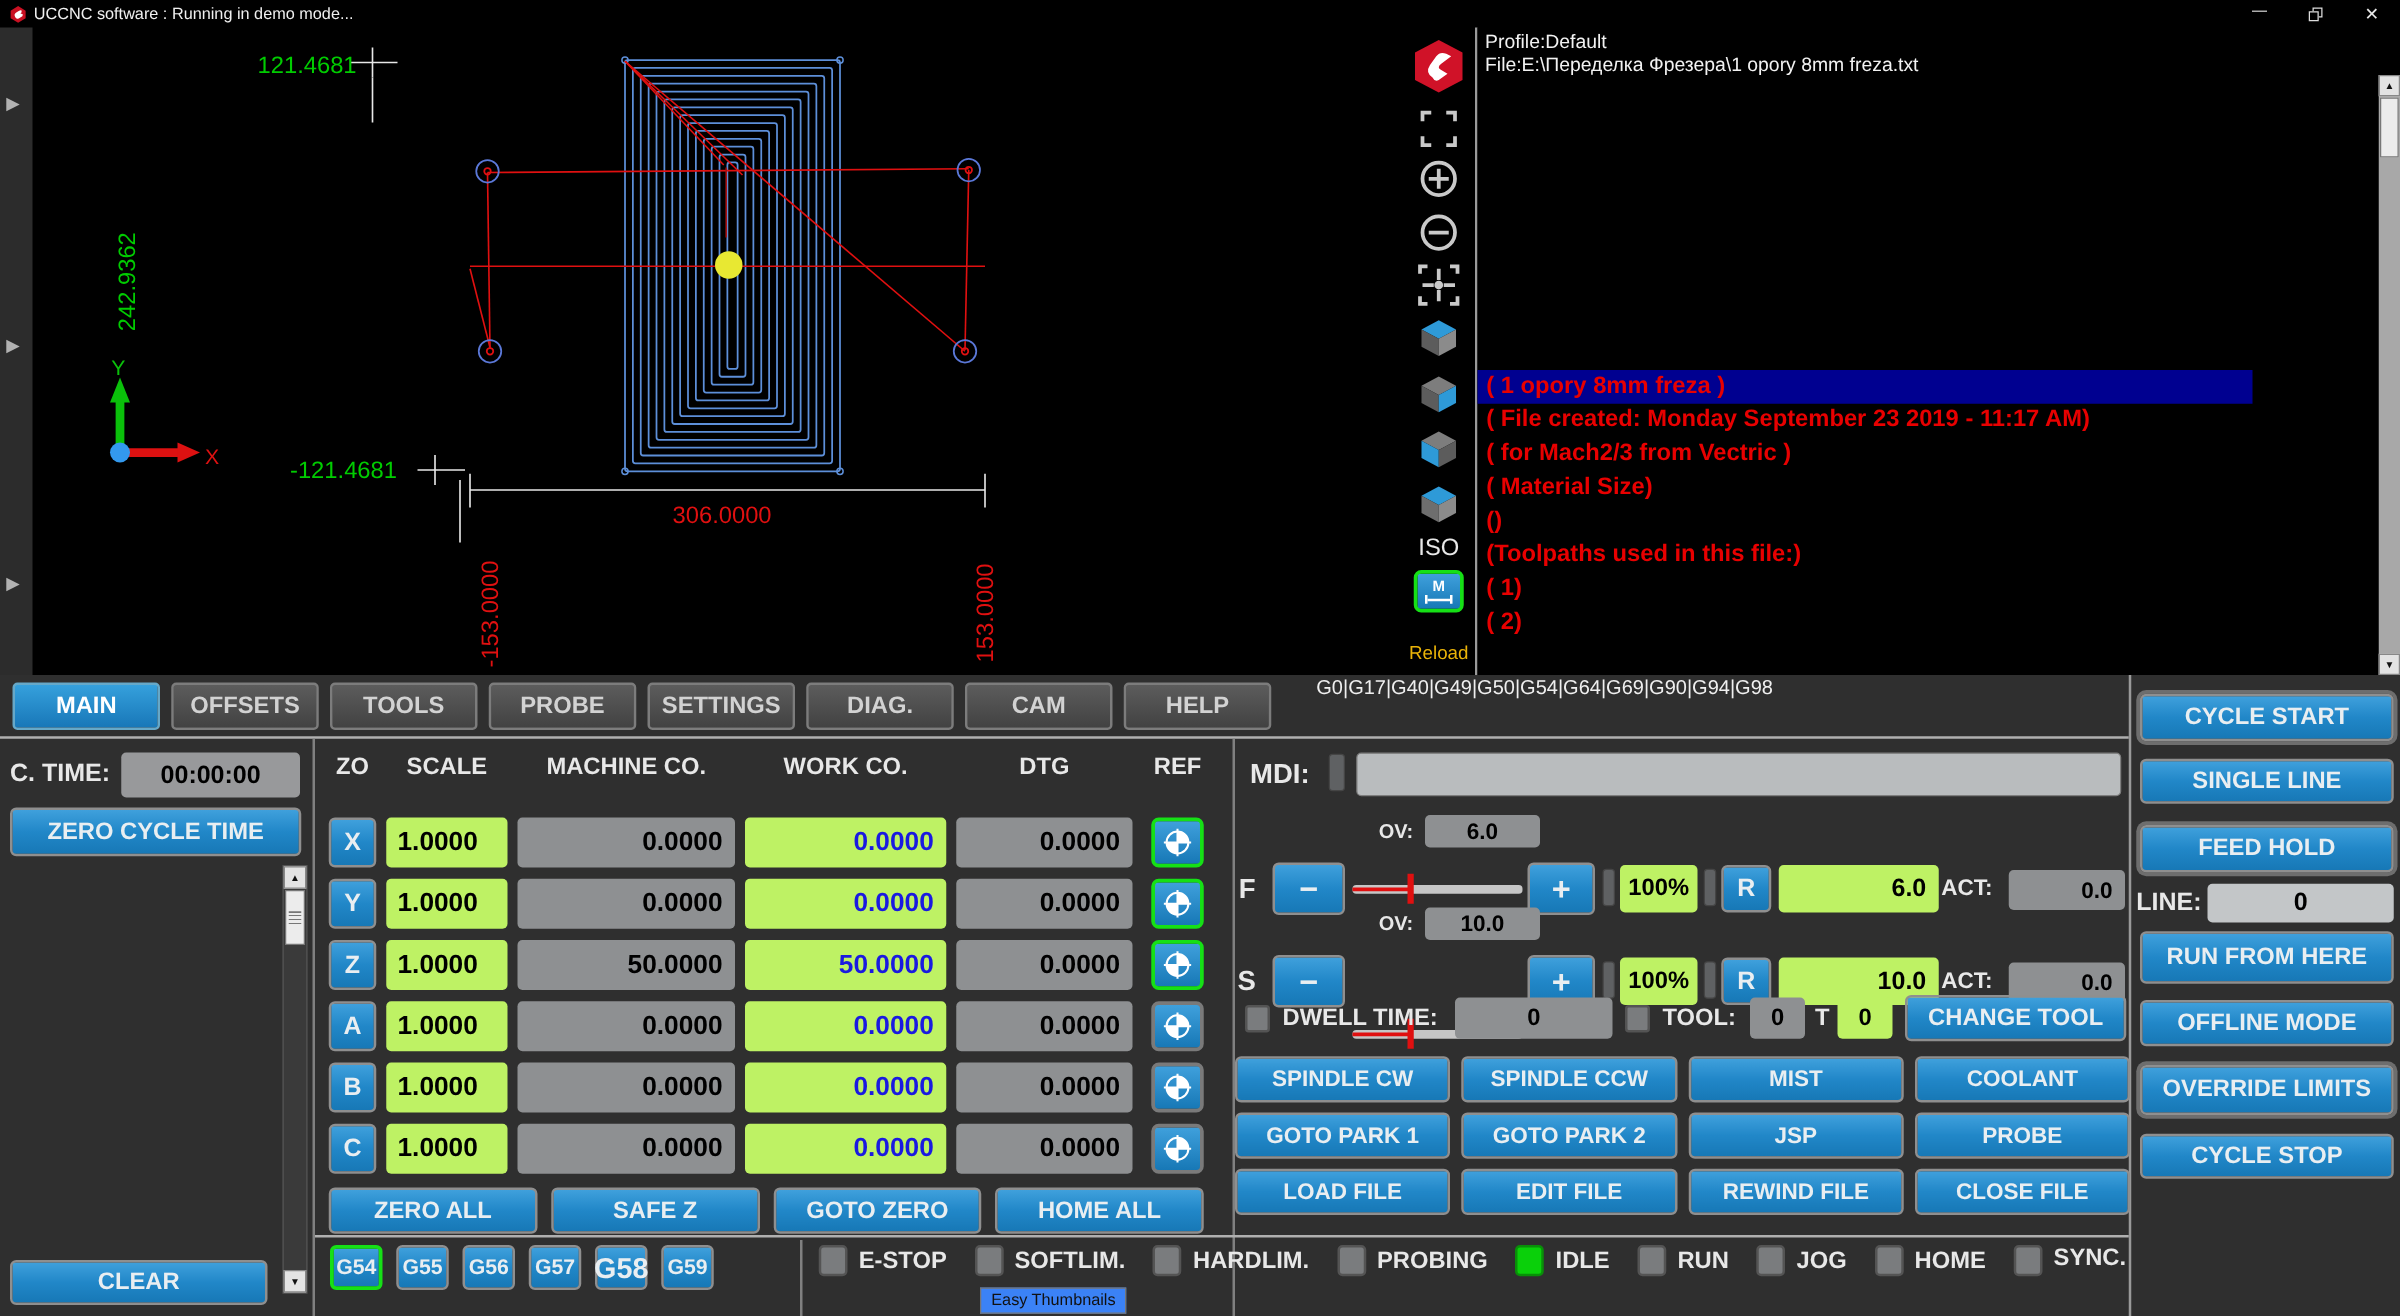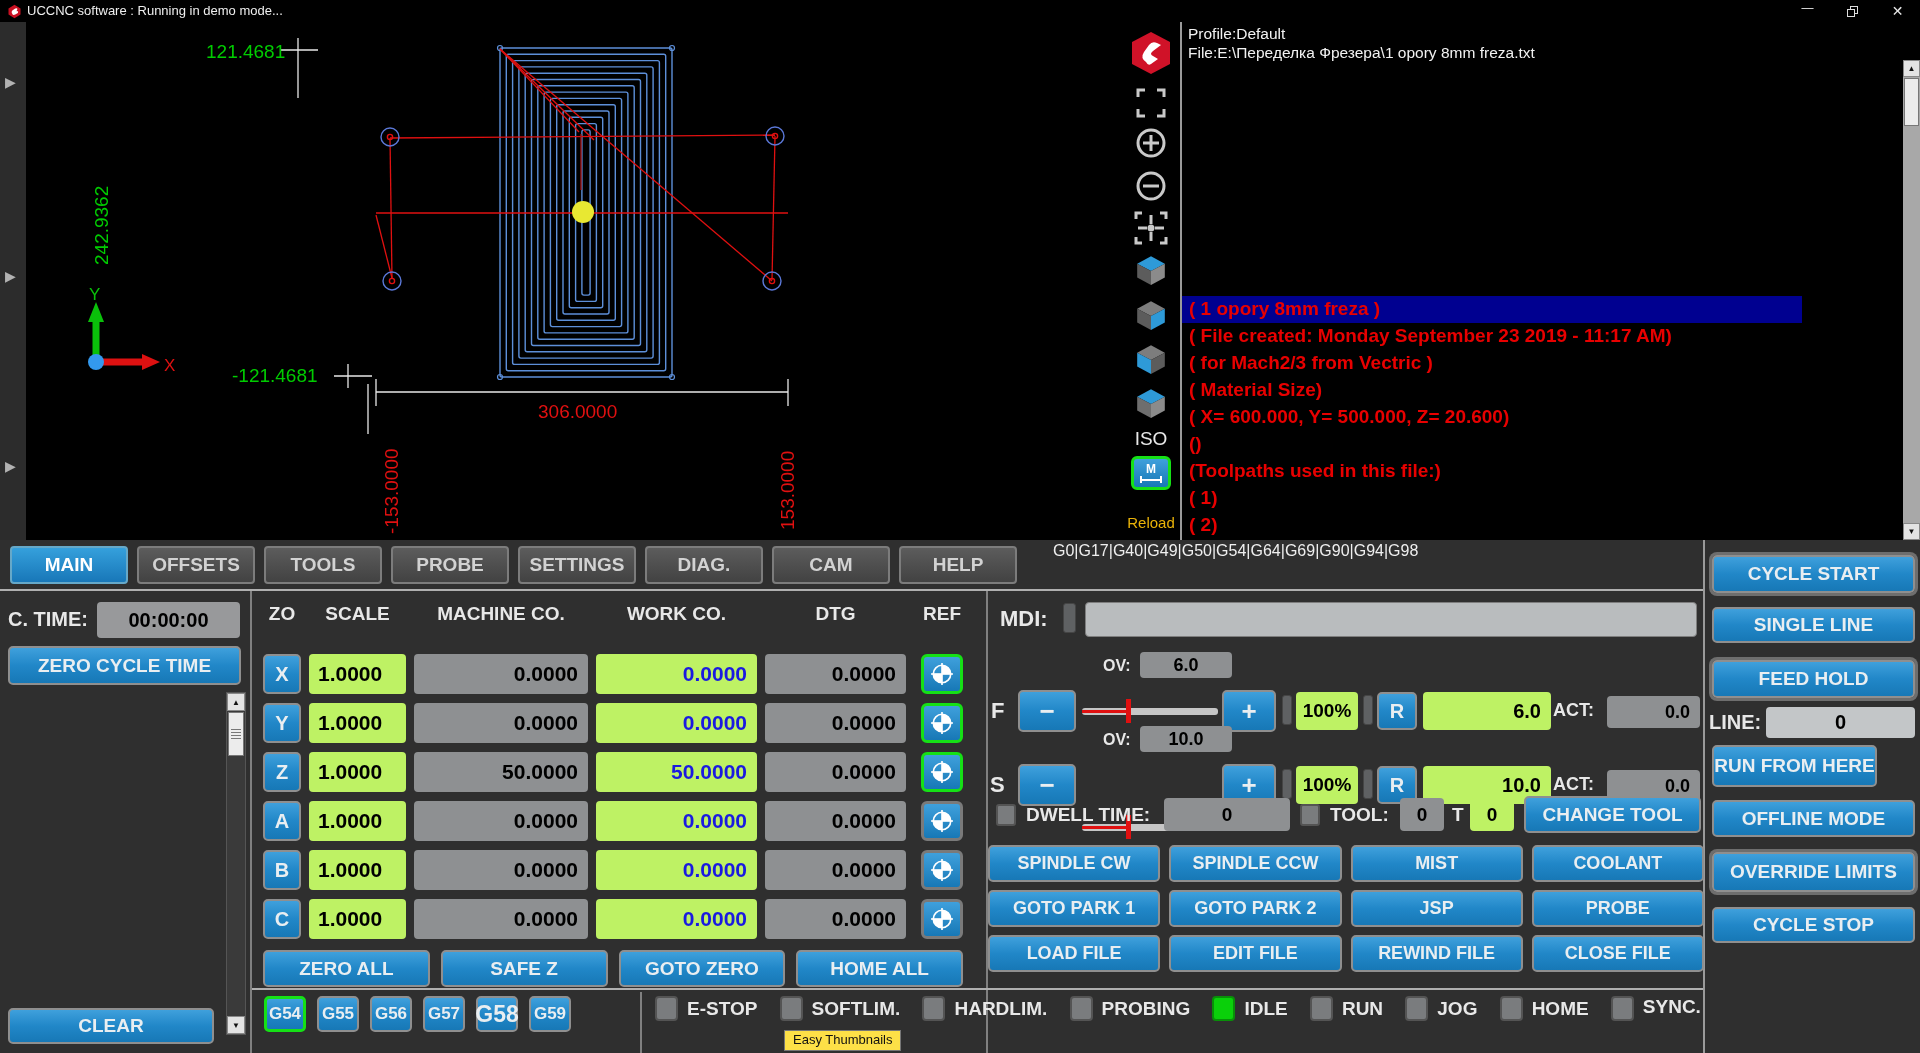--- a/index.html
+++ b/index.html
@@ -62,21 +62,21 @@
   .sq-led{width:20px;height:22px;background:#7a7c7e;border:2px solid #545454;border-radius:3px;}
   .pill{width:10px;height:30px;background:#5f6163;border:1px solid #454545;border-radius:3px;}
   .slider{position:relative;width:136px;height:42px;cursor:pointer;}
   .s-track{position:absolute;top:18px;left:0;right:0;height:7px;background:#c6c6c6;border-radius:3px;}
   .s-fill{position:absolute;top:20px;left:0;height:3px;background:#e01010;}
   .s-handle{position:absolute;top:9px;width:5px;height:24px;background:#e01010;}
   .sep{background:#b0b0b0;}
   #reset-btn{background:#f5e800;border:7px solid #cc1212;border-radius:10px;color:#cc1212;font-weight:bold;font-size:31px;}
   .ruler{position:relative;width:22px;height:7px;border-left:2px solid #fff;border-right:2px solid #fff;margin-top:1px;}
   .ruler::after{content:"";position:absolute;left:0;right:0;top:3px;height:2px;background:#fff;}
-  #tooltip{position:absolute;left:784px;top:1030px;background:#fde047;border:1px solid #767676;color:#111;font-size:13px;padding:1px 8px 3px 8px;white-space:nowrap;}
+  #tooltip{position:absolute;left:784px;top:1030px;background:#3b82f6;border:1px solid #767676;color:#111;font-size:13px;padding:1px 8px 3px 8px;white-space:nowrap;}
 </style>
 </head>
 <body>
 
 <div id="screen">
 
   <div id="titlebar">
     <svg class="abs" style="left:7px;top:4px" width="15" height="15" viewBox="0 0 20 20">
       <polygon points="10,1 18,6 18,14 10,19 2,14 2,6" fill="#c91022"></polygon>
       <path d="M7,13 q-2,-3 1,-5 l3,-2 q4,-1.5 2.5,2 l-1,1.5 q3.5,-0.5 2,2.5 l-3.5,2 q-3,1.5 -4,-1z" fill="#fff"></path>
@@ -253,21 +253,20 @@
     <div id="vp-divider"></div>
 
     <div id="filepanel">
       <div class="fp-head" style="padding-top:2px">Profile:Default</div>
       <div class="fp-head">File:E:\Переделка Фрезера\1 opory 8mm freza.txt</div>
       <div id="gcode-lines">
         <div class="gline hl">( 1 opory 8mm freza )</div>
         <div class="gline">( File created: Monday September 23 2019 - 11:17 AM)</div>
         <div class="gline">( for Mach2/3 from Vectric )</div>
         <div class="gline">( Material Size)</div>
-        <div class="gline">( X= 600.000, Y= 500.000, Z= 20.600)</div>
         <div class="gline">()</div>
         <div class="gline">(Toolpaths used in this file:)</div>
         <div class="gline">( 1)</div>
         <div class="gline">( 2)</div>
       </div>
       <div id="fp-scroll">
         <div class="sb-arrow" style="width:17px;height:17px;font-size:8px">▲</div>
         <div class="thumb" style="width:15px;height:48px;margin:1px auto 0"></div>
         <div class="sb-arrow abs" style="width:17px;height:17px;font-size:8px;bottom:0;right:0">▼</div>
       </div>
@@ -531,20 +530,20 @@
           <div class="led"></div>
           <span class="lbl" style="font-size:19px">SYNC.</span>
         </div>
     </div>
 
     <div class="abs btn-blue flexc" style="left:1712px;top:15px;width:203px;height:38px;font-size:19px;box-shadow:0 0 0 3px #6e6e6e">CYCLE START</div>
     <div class="abs btn-blue flexc" style="left:1712px;top:67px;width:203px;height:36px;font-size:19px">SINGLE LINE</div>
     <div class="abs btn-blue flexc" style="left:1712px;top:120px;width:203px;height:38px;font-size:19px;box-shadow:0 0 0 3px #6e6e6e">FEED HOLD</div>
     <div class="abs lbl" style="left:1709px;top:171px;font-size:20px">LINE:</div>
     <div class="abs cell box-light c" style="left:1766px;top:167px;width:149px;height:31px;font-size:20px;background:#c3c6c8">0</div>
-    <div class="abs btn-blue flexc" style="left:1712px;top:205px;width:165px;height:42px;font-size:19px">RUN FROM HERE</div>
+    <div class="abs btn-blue flexc" style="left:1712px;top:205px;width:203px;height:42px;font-size:19px">RUN FROM HERE</div>
     <div class="abs btn-blue flexc" style="left:1712px;top:260px;width:203px;height:37px;font-size:19px">OFFLINE MODE</div>
     <div class="abs btn-blue flexc" style="left:1712px;top:312px;width:203px;height:40px;font-size:19px;box-shadow:0 0 0 3px #6e6e6e">OVERRIDE LIMITS</div>
     <div class="abs btn-blue flexc" style="left:1712px;top:367px;width:203px;height:36px;font-size:19px">CYCLE STOP</div>
   </div>
 
   <div id="tooltip">Easy Thumbnails</div>
 </div>
 
 </body></html>

